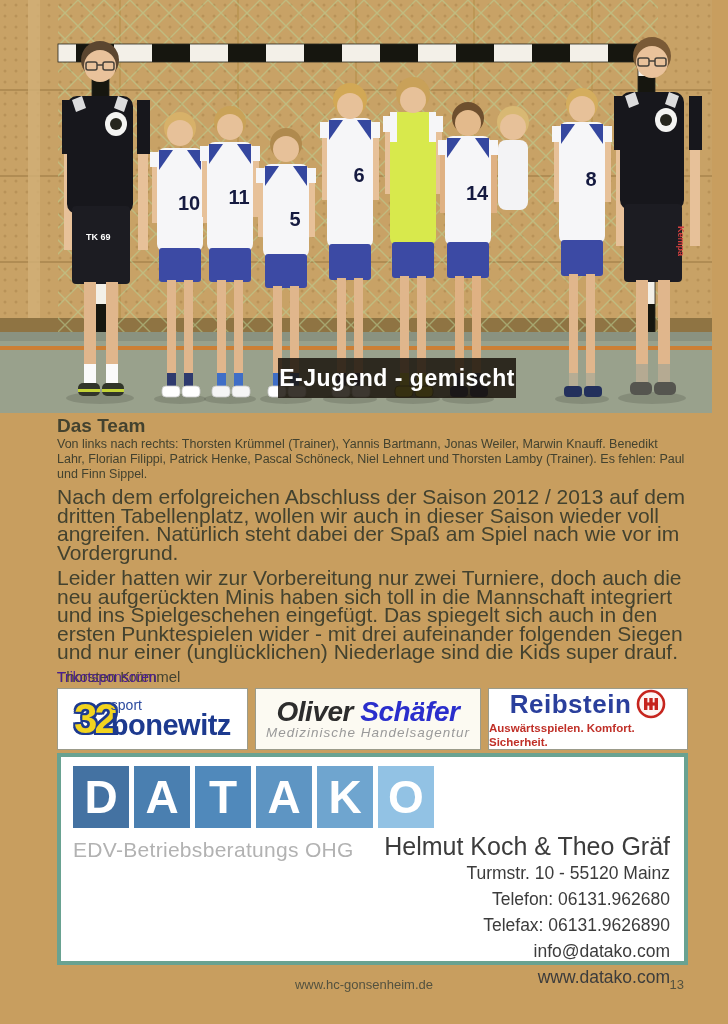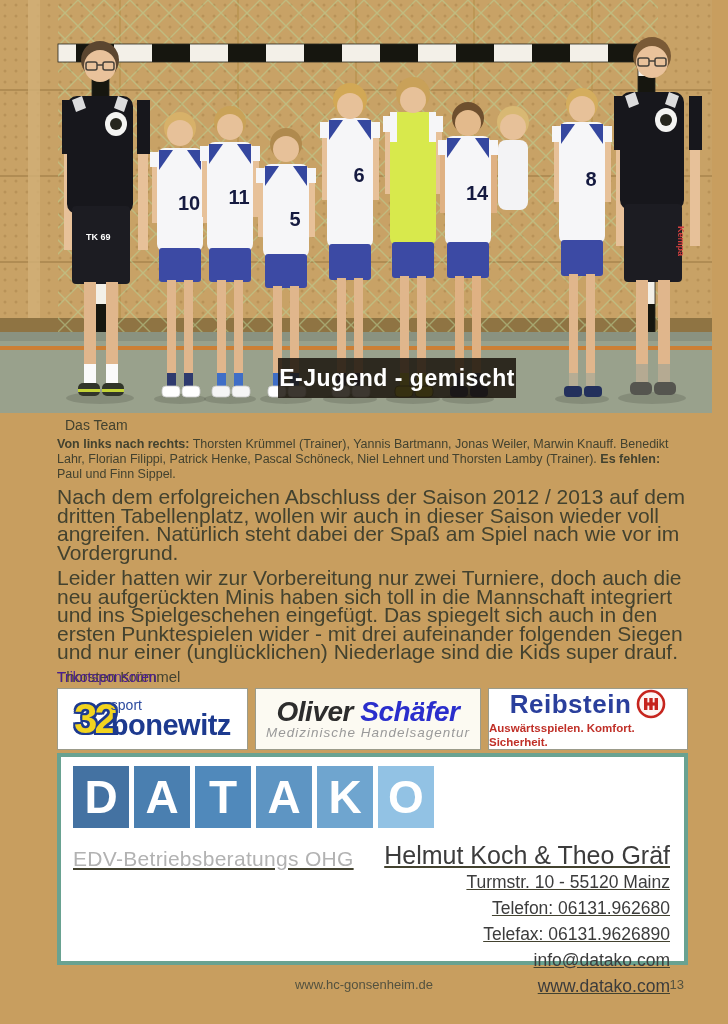--- a/index.html
+++ b/index.html
@@ -17,23 +17,23 @@
     background:rgba(26,20,12,0.85);
     color:#ffffff; font-size:23px; font-weight:bold; letter-spacing:0.5px;
     display:flex; align-items:center; justify-content:center;
   }
   .num { font:bold 20px "Liberation Sans", sans-serif; fill:#151a40; text-anchor:middle; }
   .badge-txt { font:bold 9px "Liberation Sans", sans-serif; fill:#ffffff; }
   .brand-txt { font:bold 9px "Liberation Sans", sans-serif; fill:#d44040; }
 
   
   .content { position:absolute; left:57px; top:417px; width:631px; color:#43422f; }
-  .team-head { font-size:14px; font-weight:normal; margin:0 0 3px 8px; line-height:17px; }
+  .team-head { font-size:19px; font-weight:bold; margin:0 0 3px 0; line-height:17px; }
   .roster { font-size:12.5px; line-height:15px; margin:0 0 6px 0; }
-  .roster b { font-weight:bold; }
+  .roster b { font-weight:normal; }
   .body-p { font-size:21px; line-height:18.5px; margin:0 0 7px 0; }
   .sig { font-size:15px; line-height:16px; margin:2px 0 0 0; }
 
   .sponsor-head {
     text-align:left; color:#4c1d95; font-size:14px; line-height:16px;
     margin-top:-16px; margin-bottom:3px;
   }
 
   
   .sponsor-row { display:flex; gap:7px; height:62px; }
@@ -73,21 +73,21 @@
   .dk-tile {
     width:56px; height:62px; display:flex; align-items:center; justify-content:center;
     color:#ffffff; font-size:46px; font-weight:bold;
   }
   .dk-tile:nth-child(1){ background:#4472a2; }
   .dk-tile:nth-child(2){ background:#4a7fb0; }
   .dk-tile:nth-child(3){ background:#5089bb; }
   .dk-tile:nth-child(4){ background:#5e95c3; }
   .dk-tile:nth-child(5){ background:#6fa5cf; }
   .dk-tile:nth-child(6){ background:#92c2e4; }
-  .dk-body { display:flex; justify-content:space-between; margin-top:13px;text-decoration:underline; }
+  .dk-body { display:flex; justify-content:space-between; margin-top:4px; }
   .dk-company { color:#b2b2b2; font-size:21px; padding-top:6px; letter-spacing:0.3px; }
   .dk-contact { text-align:right; color:#3c3c3c; }
   .dk-owners { font-size:25px; line-height:28px; }
   .dk-line { font-size:17.5px; line-height:26px; }
 
   
   .footer { position:absolute; left:0; top:975px; width:728px; height:20px;
             color:#54523f; font-size:13px; }
   .footer-url { position:absolute; left:50%; transform:translateX(-50%); top:2px; }
   .footer-page { position:absolute; right:44px; top:2px; }

